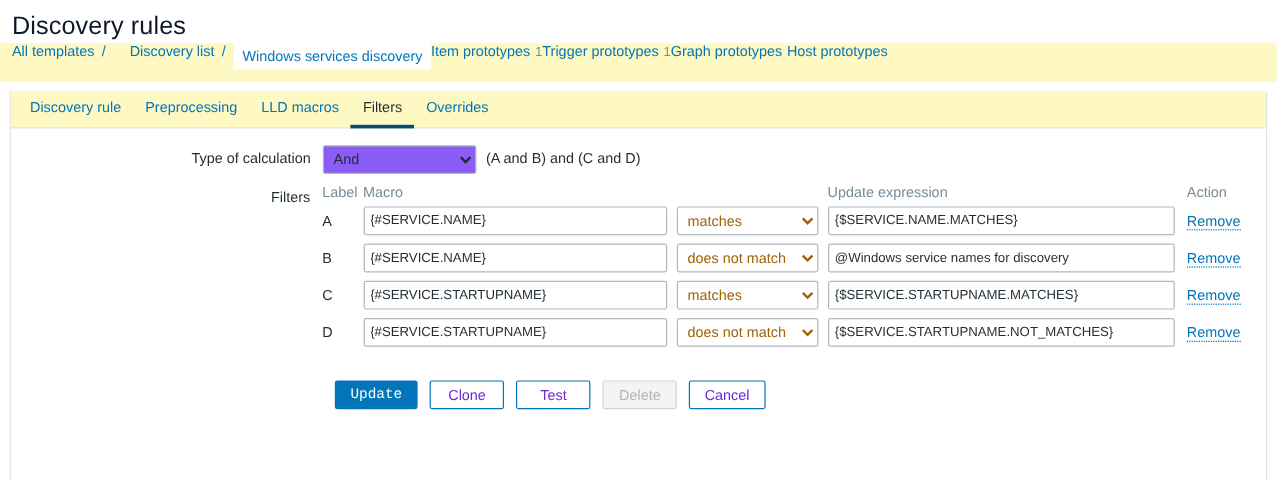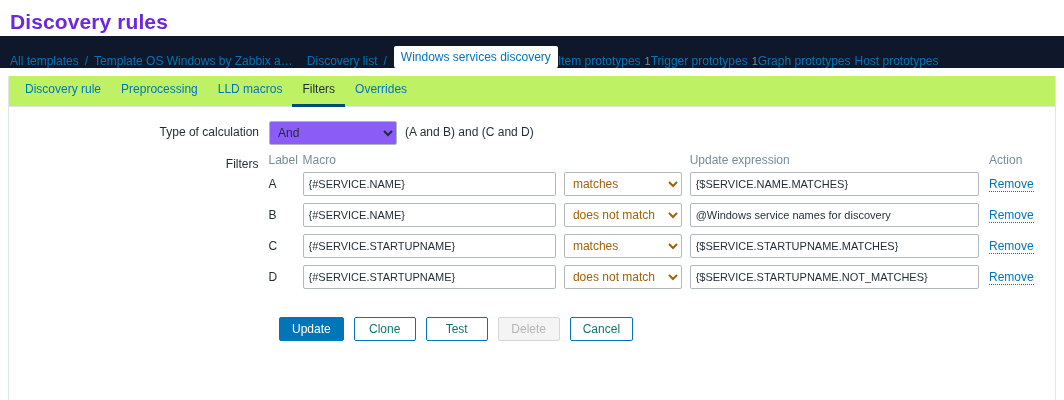--- a/index.html
+++ b/index.html
@@ -12,36 +12,36 @@
     height: 400px;
     overflow: hidden;
     font-family: "Liberation Sans", sans-serif;
     font-size: 12px;
     color: #1f2c33;
   }
 
   
   .page-title {
     font-size: 21px;
-    font-weight: bold;
-    color: #6d28d9;
+    font-weight: normal;
+    color: #0f172a;
     padding: 8px 0 16px 10px;
     margin: 0;
     height: 36px;
     box-sizing: border-box;
     line-height: 28px;
     letter-spacing: 0.1px;
   }
 
   
   .crumb-bar {
-    background: #0f172a;
+    background: #fef9c3;
     height: 32px;
     display: flex;
-    align-items: flex-end;
+    align-items: flex-start;
     padding: 0 0 0 10px;
     box-sizing: border-box;
     white-space: nowrap;
   }
   .crumb-link {
     color: #0275b8;
     font-size: 12px;
     text-decoration: none;
     padding: 0;
     cursor: pointer;
@@ -83,21 +83,21 @@
     position: relative;
   }
 
   
   .subtabs {
     display: flex;
     align-items: flex-end;
     height: 30px;
     padding-left: 6px;
     border-bottom: 1px solid #dfe4e7;
-    background: #bef264;
+    background: #fef9c3;
   }
   .subtab {
     color: #0275b8;
     font-size: 12px;
     padding: 6px 10px 8px 10px;
     text-decoration: none;
     cursor: pointer;
     border-bottom: 3px solid transparent;
     margin-bottom: -1px;
   }
@@ -220,42 +220,42 @@
     margin-right: 10px;
     cursor: pointer;
     box-sizing: border-box;
     line-height: 22px;
     text-align: center;
   }
   .btn-primary {
     background: #0275b8;
     border: 1px solid #0275b8;
     color: #ffffff;
+    font-family: Liberation Mono, monospace;
   }
   .btn-secondary {
     background: #ffffff;
     border: 1px solid #0275b8;
-    color: #0f766e;
+    color: #6d28d9;
   }
   .btn-disabled {
     background: #f4f4f4;
     border: 1px solid #d6d6d6;
     color: #b5b5b5;
     cursor: default;
   }
 </style>
 </head>
 <body>
 
 <h1 class="page-title">Discovery rules</h1>
 
 <div class="crumb-bar">
   <a class="crumb-link">All templates</a>
   <span class="crumb-sep">/</span>
-  <a class="crumb-link">Template OS Windows by Zabbix a…</a>
   <span class="crumb-gap"></span>
   <a class="crumb-link">Discovery list</a>
   <span class="crumb-sep">/</span>
   <span class="crumb-current">Windows services discovery</span>
 
   <a class="proto-link"><span>Item prototypes</span><span class="proto-count">1</span></a>
   <a class="proto-link"><span>Trigger prototypes</span><span class="proto-count">1</span></a>
   <a class="proto-link"><span>Graph prototypes</span><span class="proto-count"></span></a>
   <a class="proto-link"><span>Host prototypes</span><span class="proto-count"></span></a>
 </div>

